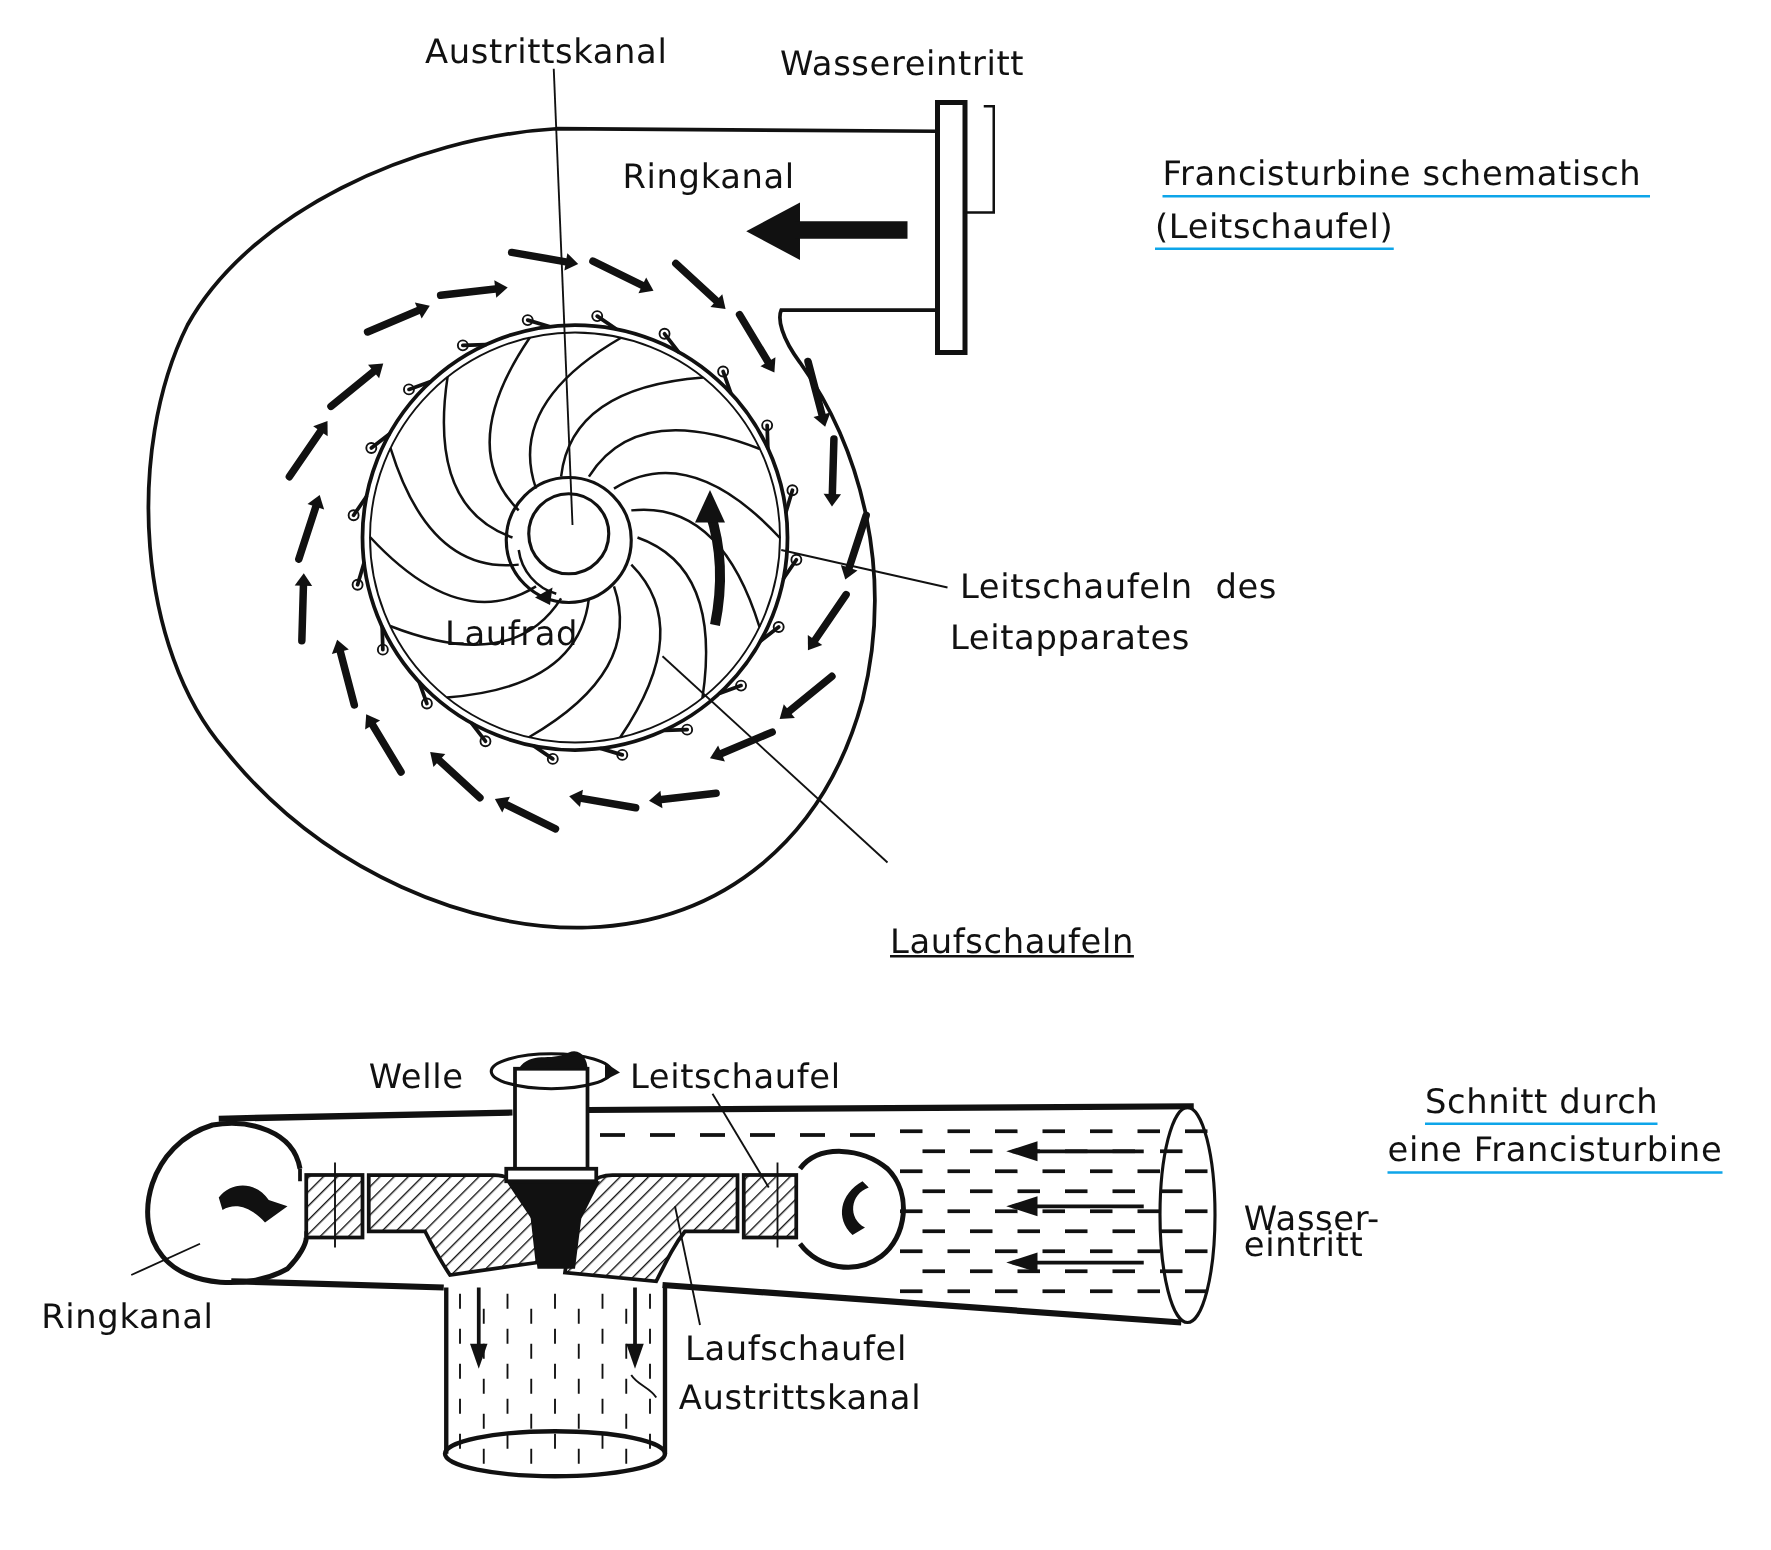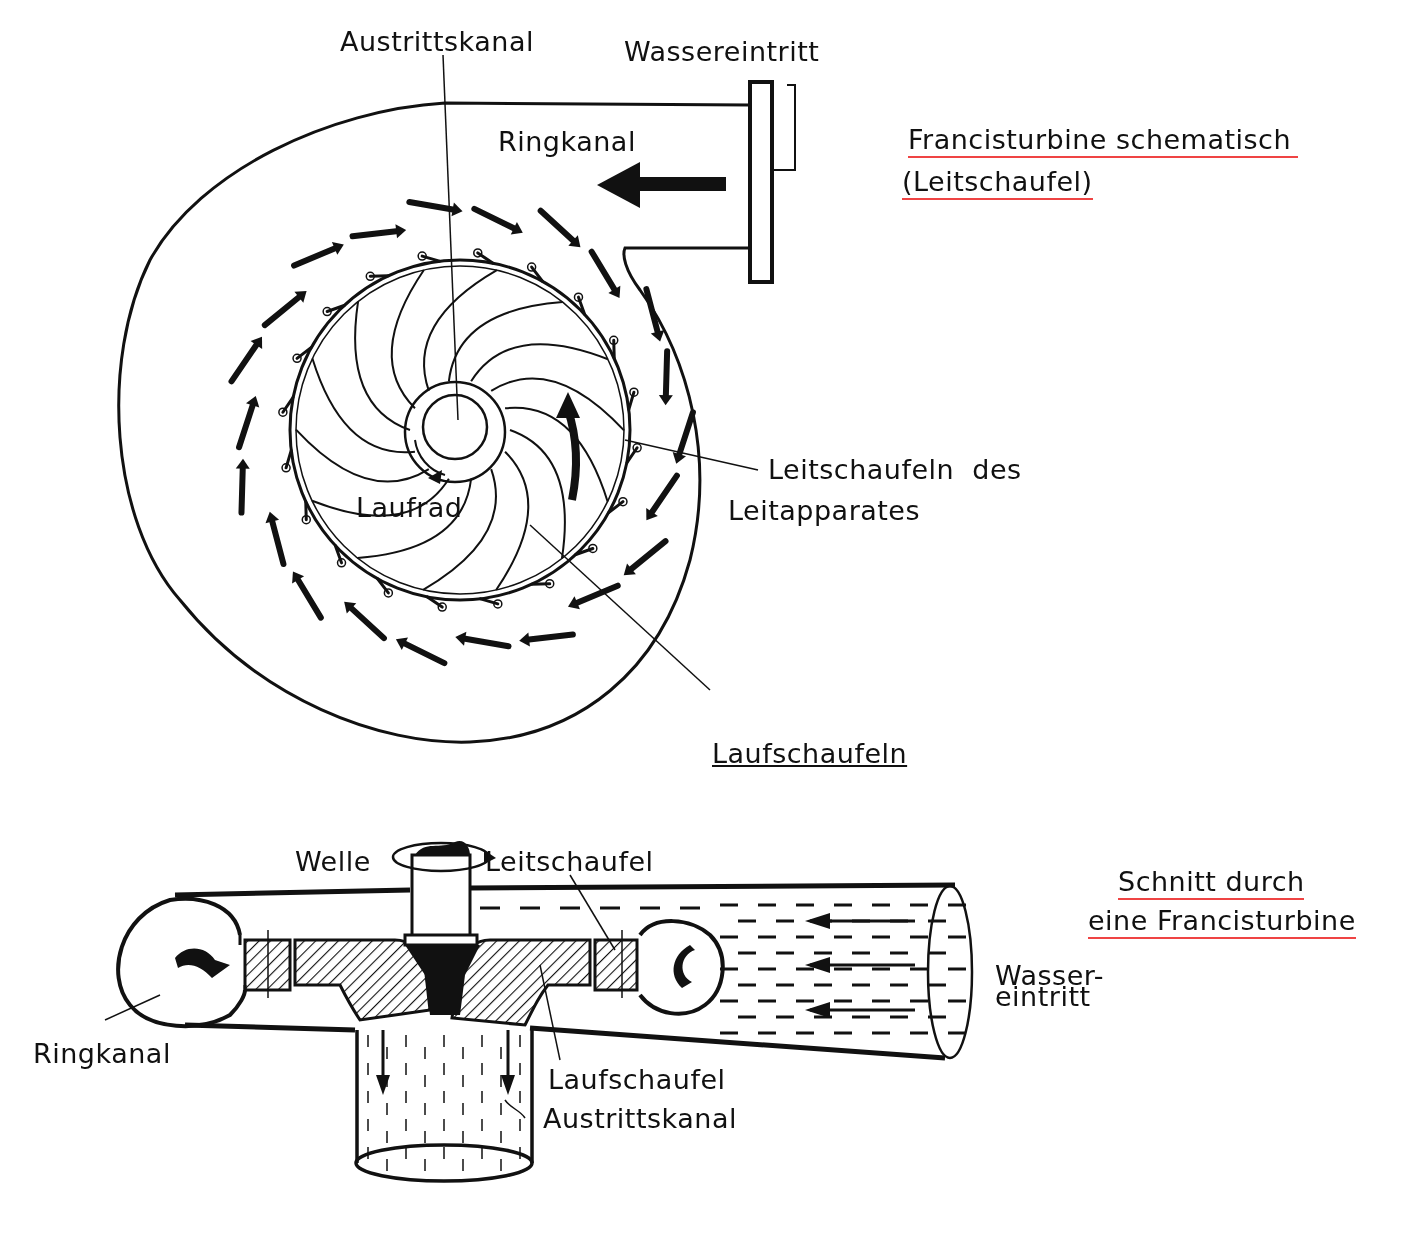--- a/index.html
+++ b/index.html
@@ -1,19 +1,19 @@
 <!DOCTYPE html>
 <html><head>
 <meta charset="utf-8">
 <style>
   html, body { margin:0; padding:0; background:#ffffff; }
   body { width:1417px; height:1240px; position:relative; overflow:hidden; font-family:"DejaVu Sans", sans-serif; color:#111; }
   svg#art { position:absolute; left:0; top:0; }
   .lbl { position:absolute; font-size:27px; letter-spacing:0.5px; color:#111; white-space:nowrap; line-height:1; }
-  .ul { border-bottom:2px solid #ef4444; padding-bottom:3px; }
+  .ul { border-bottom:2px solid #0ea5e9; padding-bottom:3px;margin-left:22px; }
   .stroke { fill:none; stroke:#111; }
 </style>
 </head>
 <body>
 
 <svg id="art" width="1417" height="1240" viewBox="0 0 1417 1240" xmlns="http://www.w3.org/2000/svg">
 
   <g>
     <path class="stroke" stroke-width="3" d="M750,105 L445,103 C330,110 200,170 150,260 C100,360 110,520 180,600 C260,700 380,745 470,742 C580,738 660,670 690,560 C715,460 690,360 640,290 C625,270 622,255 625,248 L752,248"></path>
   </g>
@@ -324,25 +324,25 @@
     <path d="M505,1100 C510,1108 520,1110 525,1118"></path>
   </g>
 </svg>
 
 <div class="lbl" style="left:340px; top:28px;">Austrittskanal</div>
 <div class="lbl" style="left:612px; top:38px;margin-left:12px;">Wassereintritt</div>
 <div class="lbl" style="left:498px; top:128px;">Ringkanal</div>
 <div class="lbl ul" style="left:908px; top:126px; width:390px;">Francisturbine schematisch</div>
 <div class="lbl ul" style="left:902px; top:168px;">(Leitschaufel)</div>
 <div class="lbl" style="left:768px; top:456px; white-space:pre;">Leitschaufeln  des</div>
-<div class="lbl" style="left:728px; top:497px;">Leitapparates</div>
+<div class="lbl" style="left:760px; top:497px;">Leitapparates</div>
 <div class="lbl" style="left:356px; top:494px;">Laufrad</div>
 <div class="lbl" style="left:712px; top:740px;text-decoration:underline;">Laufschaufeln</div>
 
 <div class="lbl" style="left:295px; top:848px;">Welle</div>
-<div class="lbl" style="left:485px; top:848px;">Leitschaufel</div>
+<div class="lbl" style="left:504px; top:848px;">Leitschaufel</div>
 <div class="lbl ul" style="left:1118px; top:868px; width:186px;">Schnitt durch</div>
 <div class="lbl ul" style="left:1088px; top:907px;">eine Francisturbine</div>
 <div class="lbl" style="left:995px; top:962px;">Wasser-</div>
 <div class="lbl" style="left:995px; top:983px;">eintritt</div>
 <div class="lbl" style="left:33px; top:1040px;">Ringkanal</div>
 <div class="lbl" style="left:548px; top:1066px;">Laufschaufel</div>
 <div class="lbl" style="left:543px; top:1105px;">Austrittskanal</div>
 
 </body></html>

